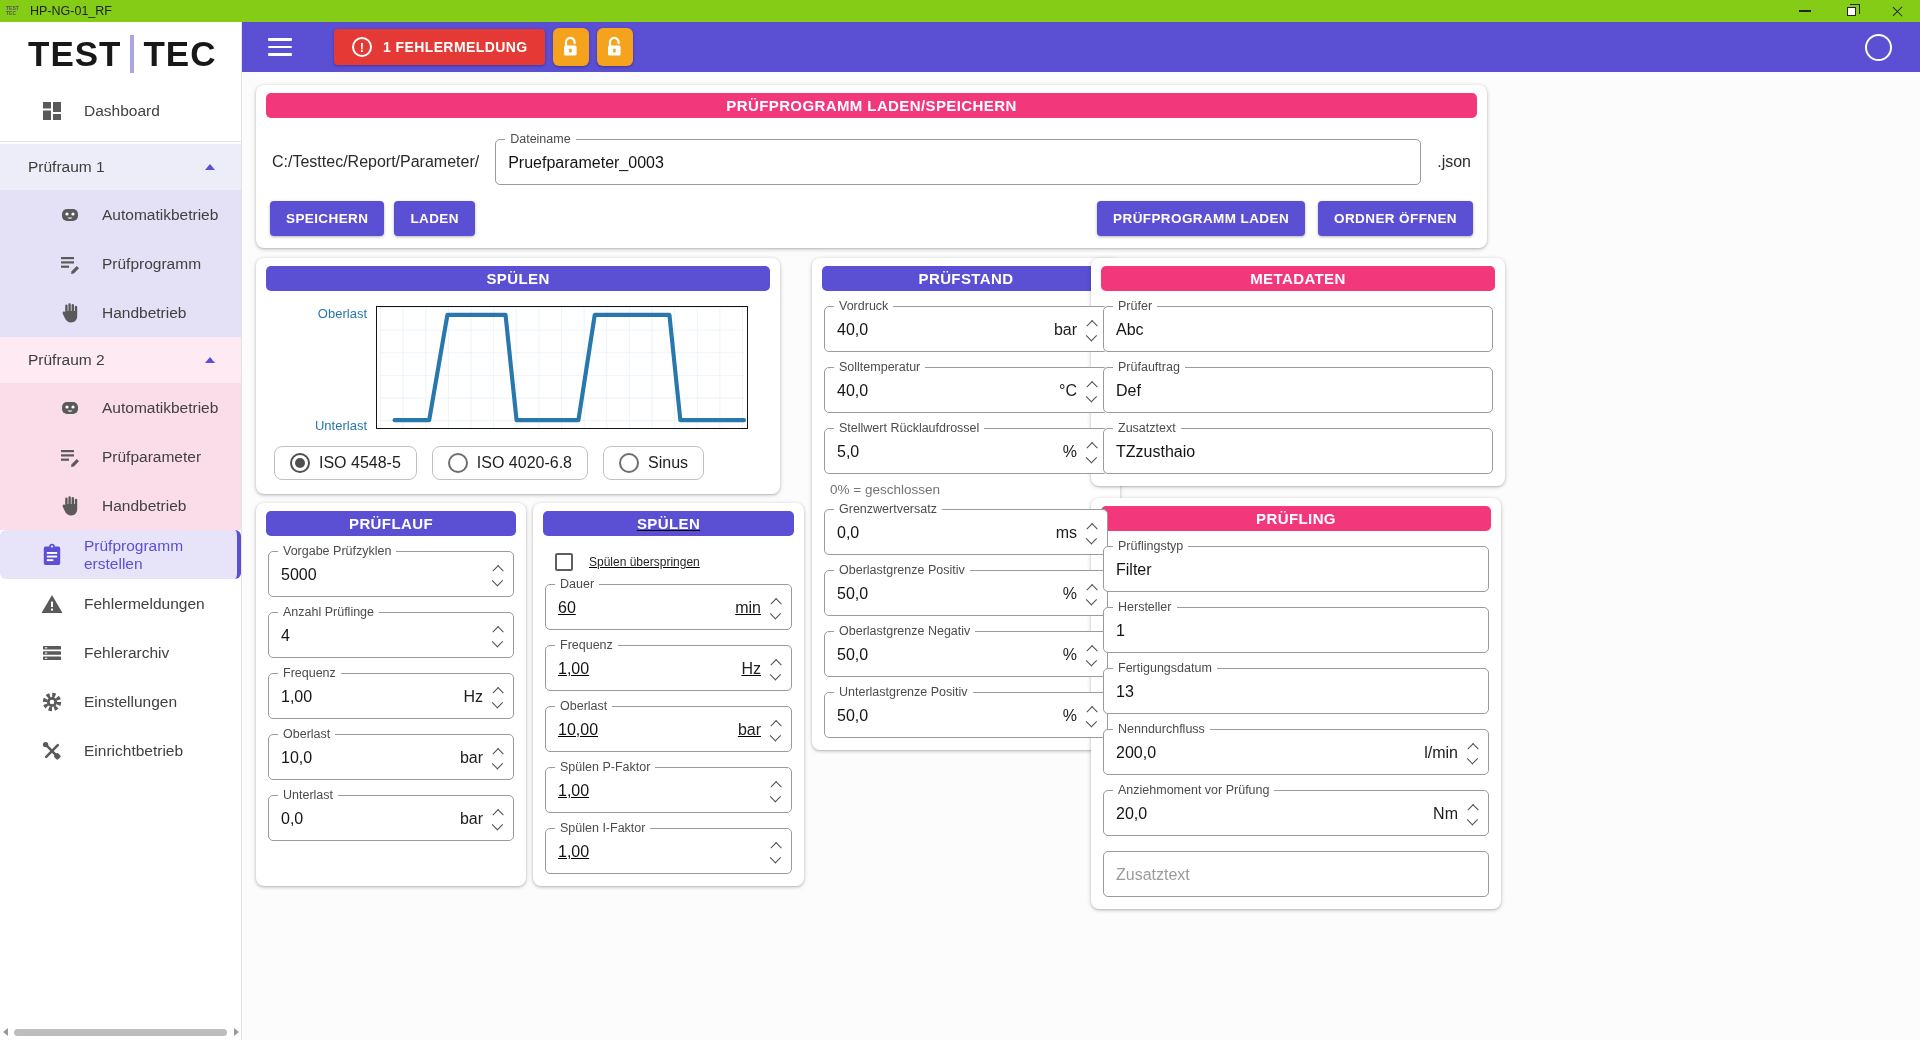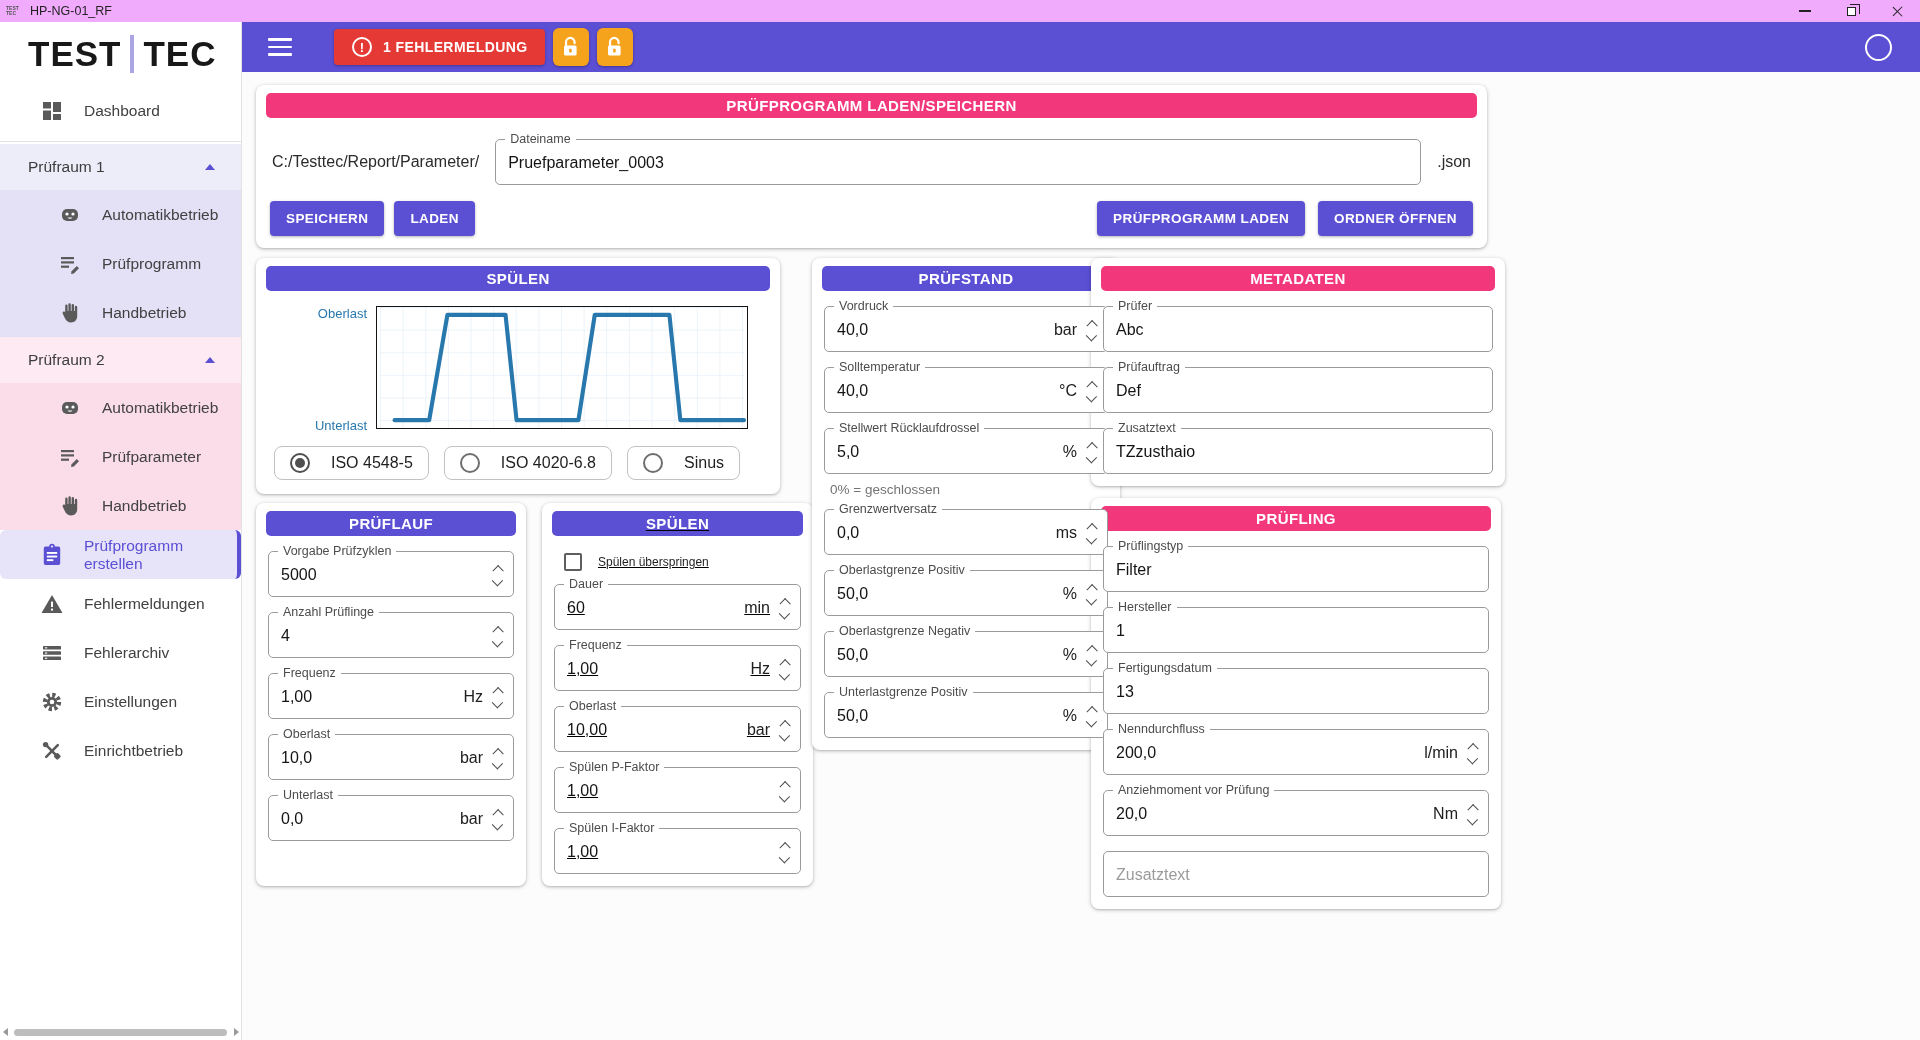--- a/index.html
+++ b/index.html
@@ -1,19 +1,19 @@
 <!DOCTYPE html>
 <html><head>
 <meta charset="utf-8">
 <style>
   * { margin:0; padding:0; box-sizing:border-box; font-family:"Liberation Sans", sans-serif; }
   html,body { width:1920px; height:1040px; overflow:hidden; background:#ffffff; }
 
   
-  .titlebar { height:22px; background:#f0abfc; display:flex; align-items:center; justify-content:space-between; }
+  .titlebar { height:22px; background:#84cc16; display:flex; align-items:center; justify-content:space-between; }
   .titlebar-left { display:flex; align-items:center; gap:7px; padding-left:6px; }
   .app-icon { width:17px; height:15px; display:flex; flex-direction:column; justify-content:center; }
   .app-icon span { font-size:5px; font-weight:bold; color:#555; line-height:5px; letter-spacing:0; }
   .win-title { font-size:12.5px; color:#1f1f1f; }
   .win-controls { display:flex; height:22px; }
   .win-btn { width:46px; height:22px; display:flex; align-items:center; justify-content:center; cursor:pointer; }
   .ico-min { width:12px; height:1.4px; background:#222; }
   .ico-restore { width:9px; height:9px; border:1.2px solid #222; position:relative; background:#fff; }
   .ico-restore::before { content:""; position:absolute; left:2px; top:-4px; width:9px; height:9px; border:1.2px solid #222; border-left:none; border-bottom:none; }
   .ico-close { position:relative; width:13px; height:13px; }
@@ -77,27 +77,27 @@
   .col1 { width:548px; }
   .col2 { width:266px; margin-left:8px; }
   .col3 { width:410px; margin-left:13px; }
 
   .card-pruefart { width:524px; margin-bottom:9px; }
   .chart-row { display:flex; margin-top:4px; }
   .chart-labels { width:110px; display:flex; flex-direction:column; justify-content:space-between; align-items:flex-end; padding:0 9px 0 0; height:127px; }
   .chart-labels span { font-size:13px; color:#2878ad; }
   .chart-box { border:1.7px solid #141414; background:#fff; }
   .radio-row { display:flex; gap:15px; margin:13px 0 2px 8px; }
-  .radio-box { display:flex; align-items:center; gap:21px; border:1px solid #c2c2c2; border-radius:8px; padding:6px 15px; cursor:pointer; background:#fff; }
+  .radio-box { display:flex; align-items:center; gap:9px; border:1px solid #c2c2c2; border-radius:8px; padding:6px 15px; cursor:pointer; background:#fff; }
   .rcircle { width:20px; height:20px; border:2px solid #6e6e6e; border-radius:50%; position:relative; flex:0 0 auto; }
   .rcircle[data-selected="true"] { border-color:#4f4f4f; }
   .rcircle[data-selected="true"]::after { content:""; position:absolute; inset:3px; border-radius:50%; background:#4f4f4f; }
   .rlabel { font-size:16px; color:#1f1f1f; white-space:nowrap; }
 
-  .row2 { display:flex; gap:16px;justify-content:space-between; }
+  .row2 { display:flex; gap:7px;justify-content:space-between; }
   .card-prueflauf { width:270px; }
   .card-spuelen { width:271px;text-decoration:underline; }
   .card-pruefstand { width:308px; }
   .card-metadaten { width:414px; margin-bottom:12px; }
   .card-pruefling { width:410px; }
 
   .fields { display:flex; flex-direction:column; gap:15px; padding:0 2px; }
   .field { position:relative; border:1px solid #9b9b9b; border-radius:5px; min-height:46px; display:flex; align-items:center; padding:8px 9px 6px 12px; background:#fff; }
   .flabel { position:absolute; top:-8px; left:9px; background:#fff; padding:0 5px; font-size:12.5px; color:#4c4c4c; white-space:nowrap; }
   .fvalue { flex:1; min-width:0; border:none; outline:none; font-size:16px; color:#141414; background:transparent; }

